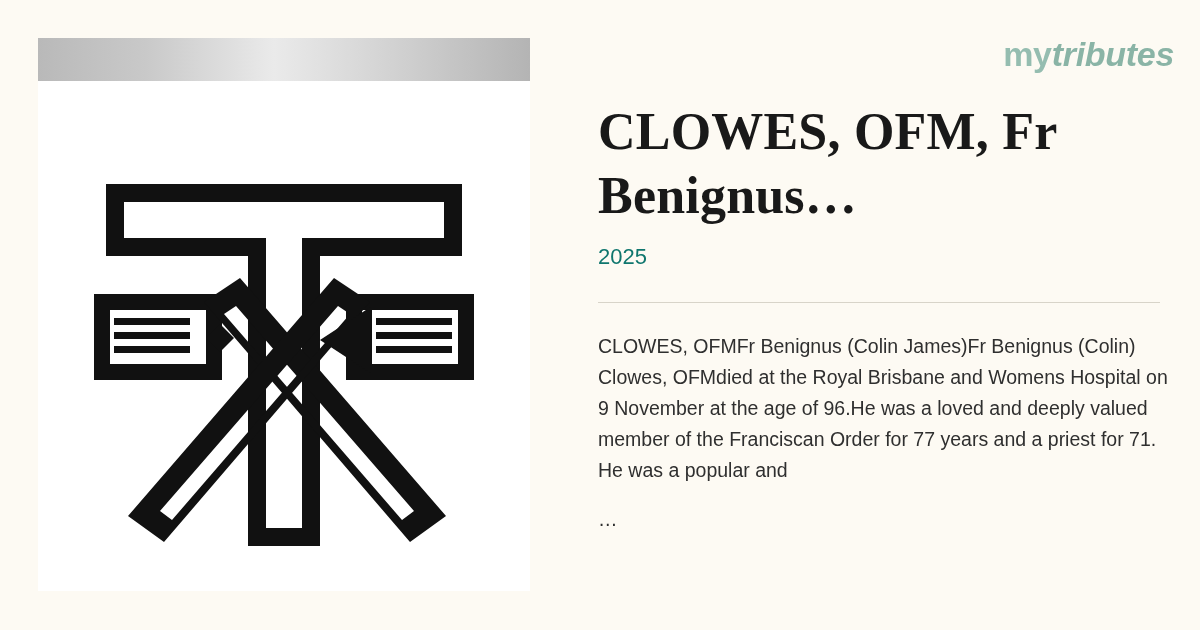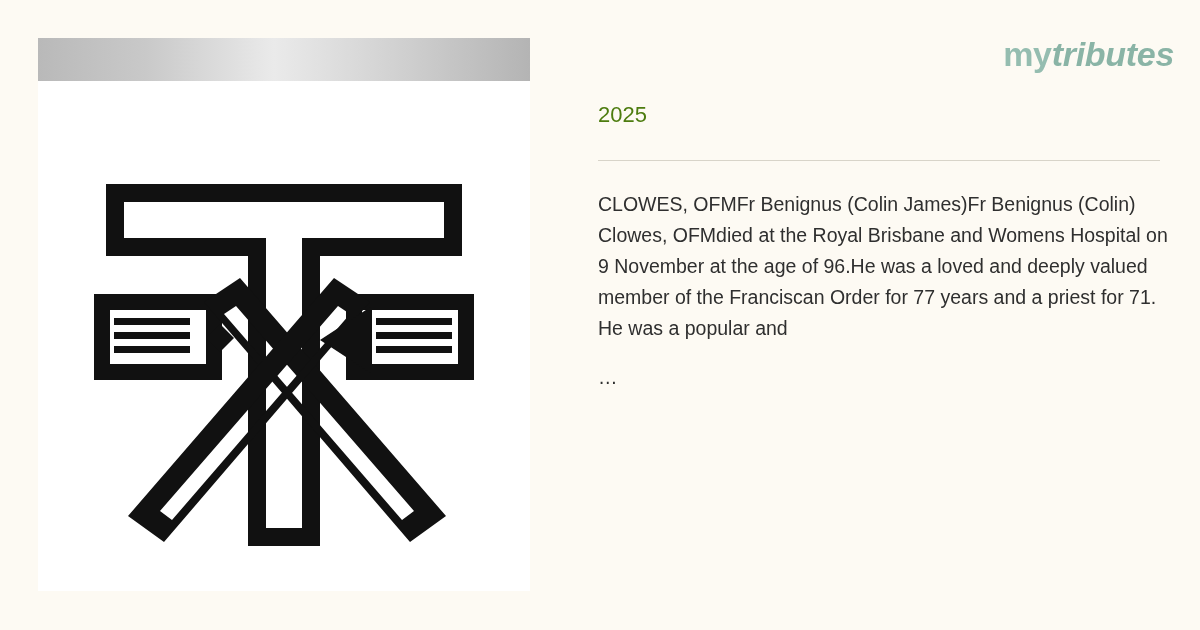--- a/index.html
+++ b/index.html
@@ -96,21 +96,21 @@
     font-weight: 700;
     font-size: 52px;
     line-height: 64px;
     color: #191919;
     letter-spacing: 0.2px;
     max-width: 580px;
   }
   .subtitle {
     font-size: 22px;
     line-height: 30px;
-    color: #4d7c0f;
+    color: #0f766e;
     margin-top: 14px;
   }
   .rule {
     margin: 30px 0 26px 0;
     height: 1px;
     background: #d8d4c9;
     width: 562px;
   }
   .body-text {
     font-size: 19.5px;
@@ -171,20 +171,21 @@
       </div>
     </div>
   </div>
 
   <div class="text-pane">
     <div class="brand">
       <span class="my">my</span><span class="tributes">tributes</span>
     </div>
 
 
+    <h1 class="headline">CLOWES, OFM, Fr Benignus…</h1>
 
     <div class="subtitle">2025</div>
 
     <div class="rule"></div>
 
     <div class="body-text">CLOWES, OFMFr Benignus (Colin James)Fr Benignus (Colin) Clowes, OFMdied at the Royal Brisbane and Womens Hospital on 9 November at the age of 96.He was a loved and deeply valued member of the Franciscan Order for 77 years and a priest for 71. He was a popular and</div>
 
     <div class="ellipsis">…</div>
   </div>
 

